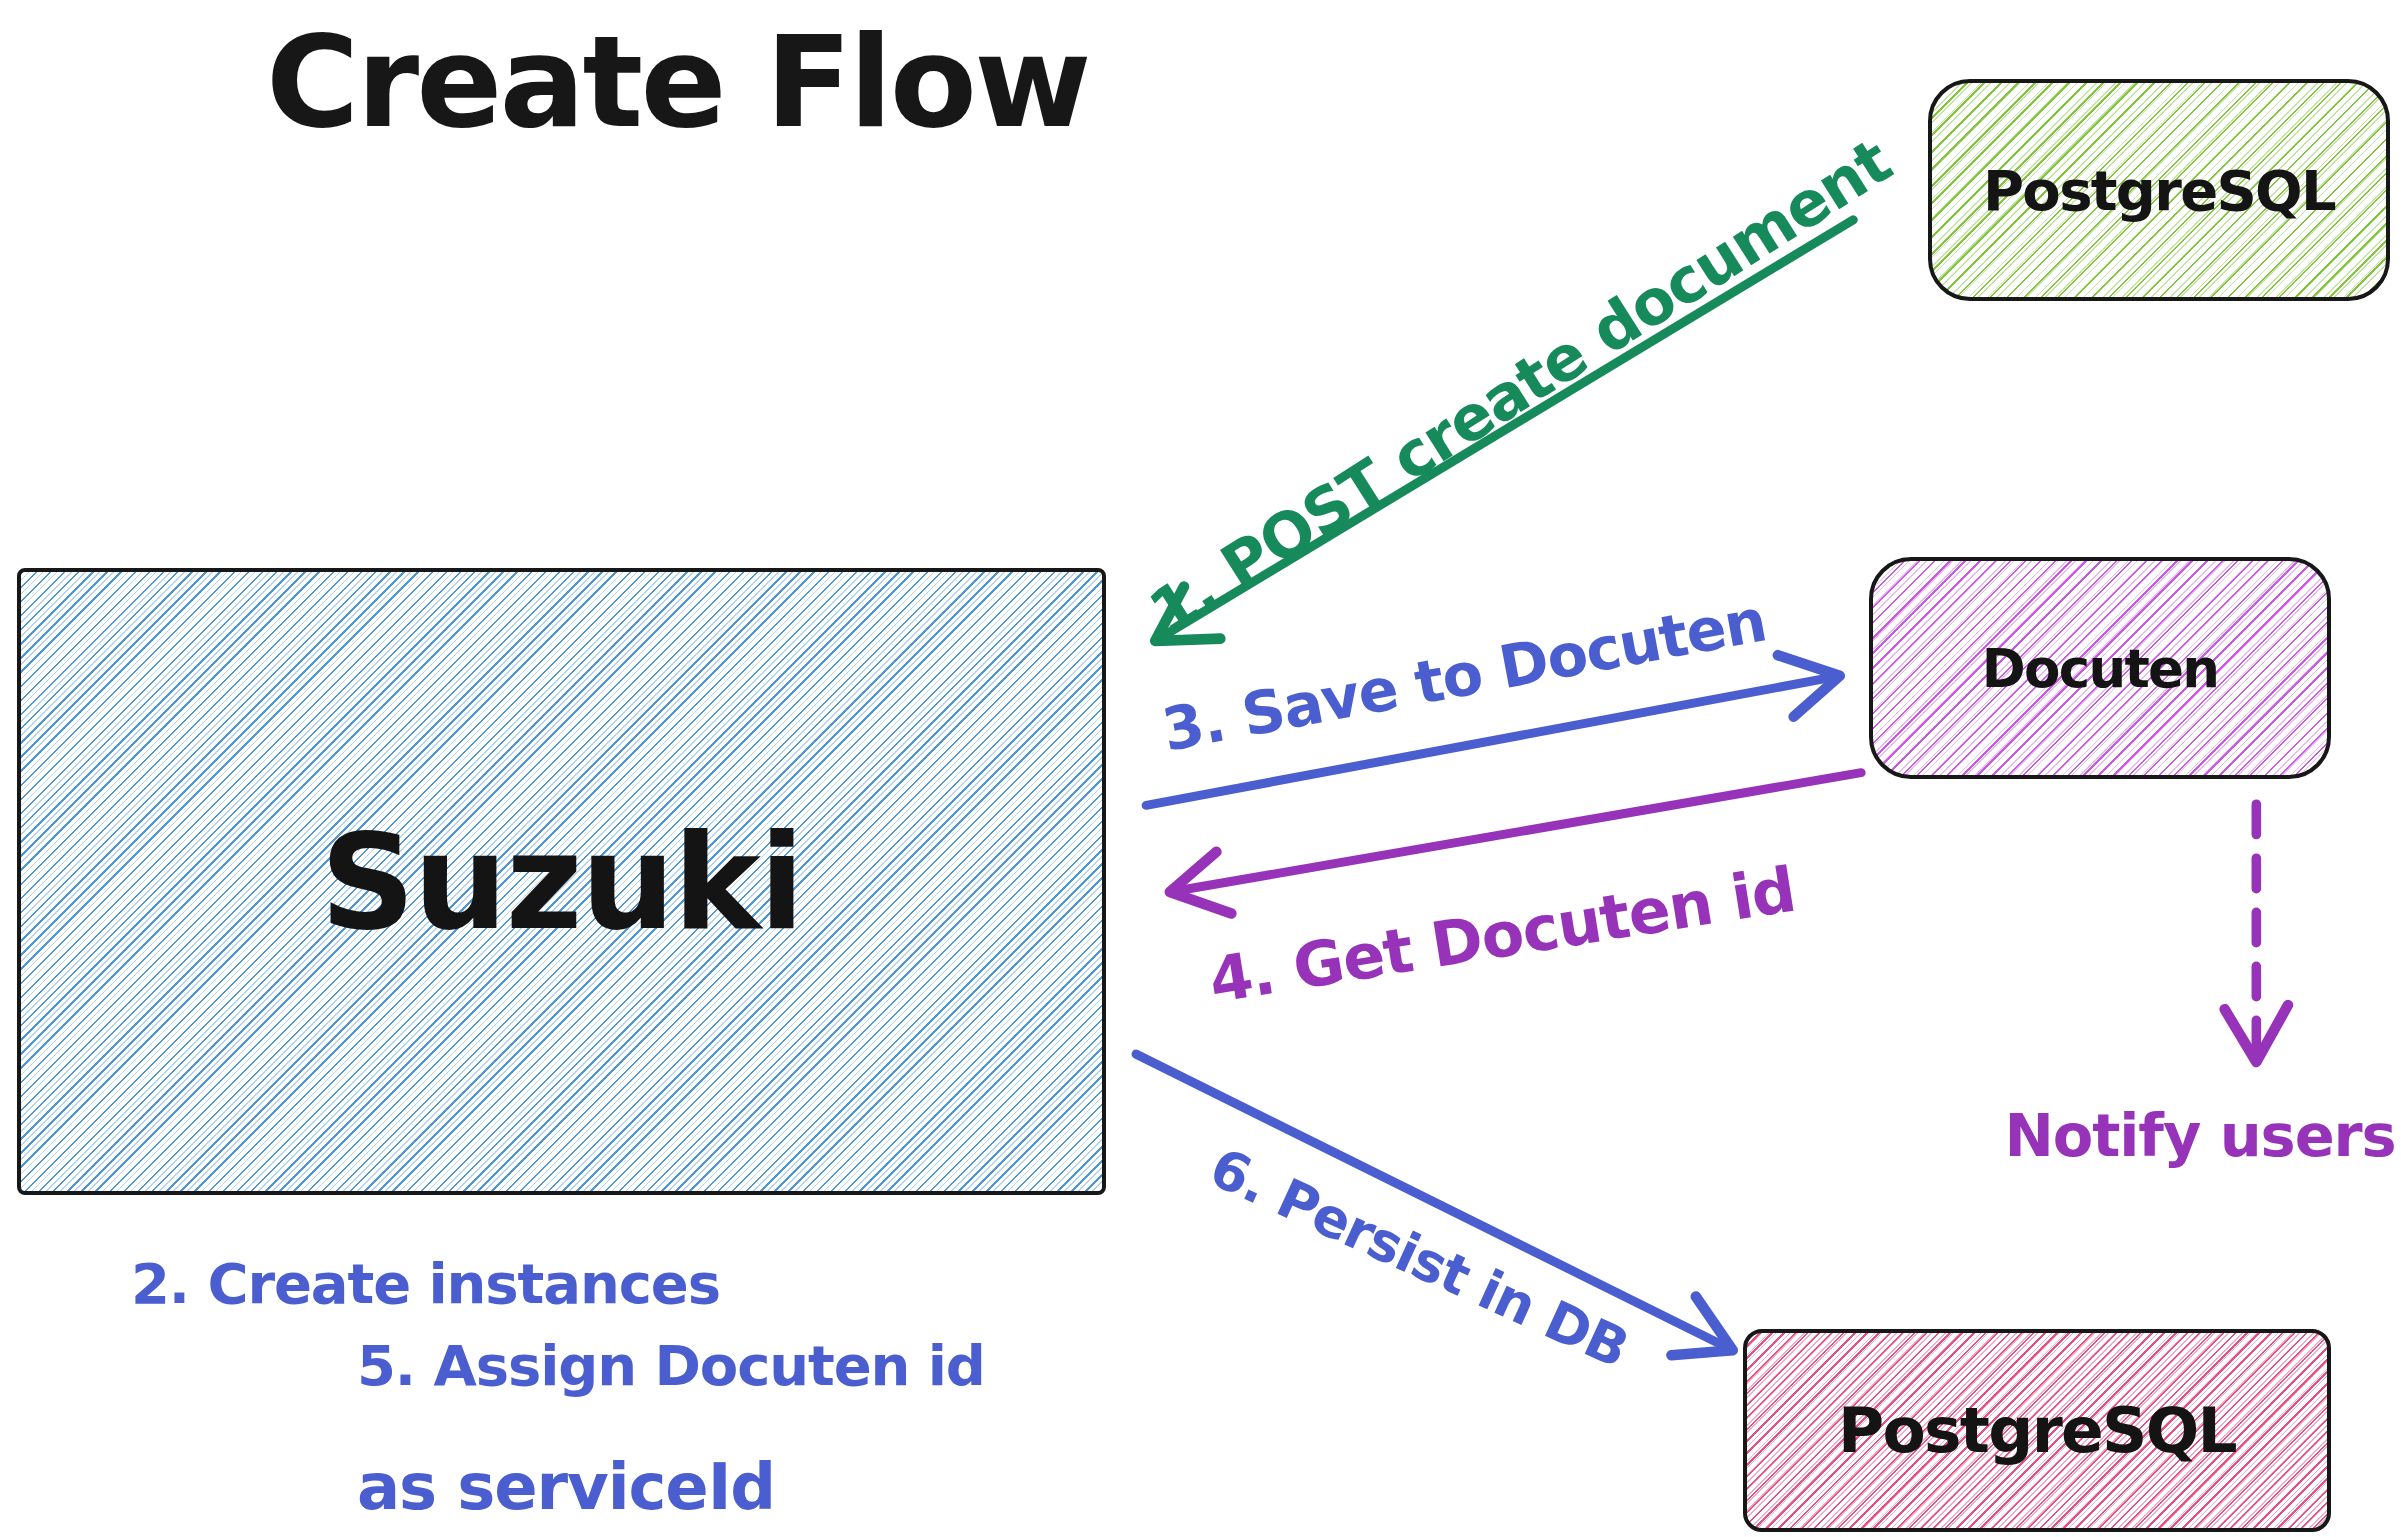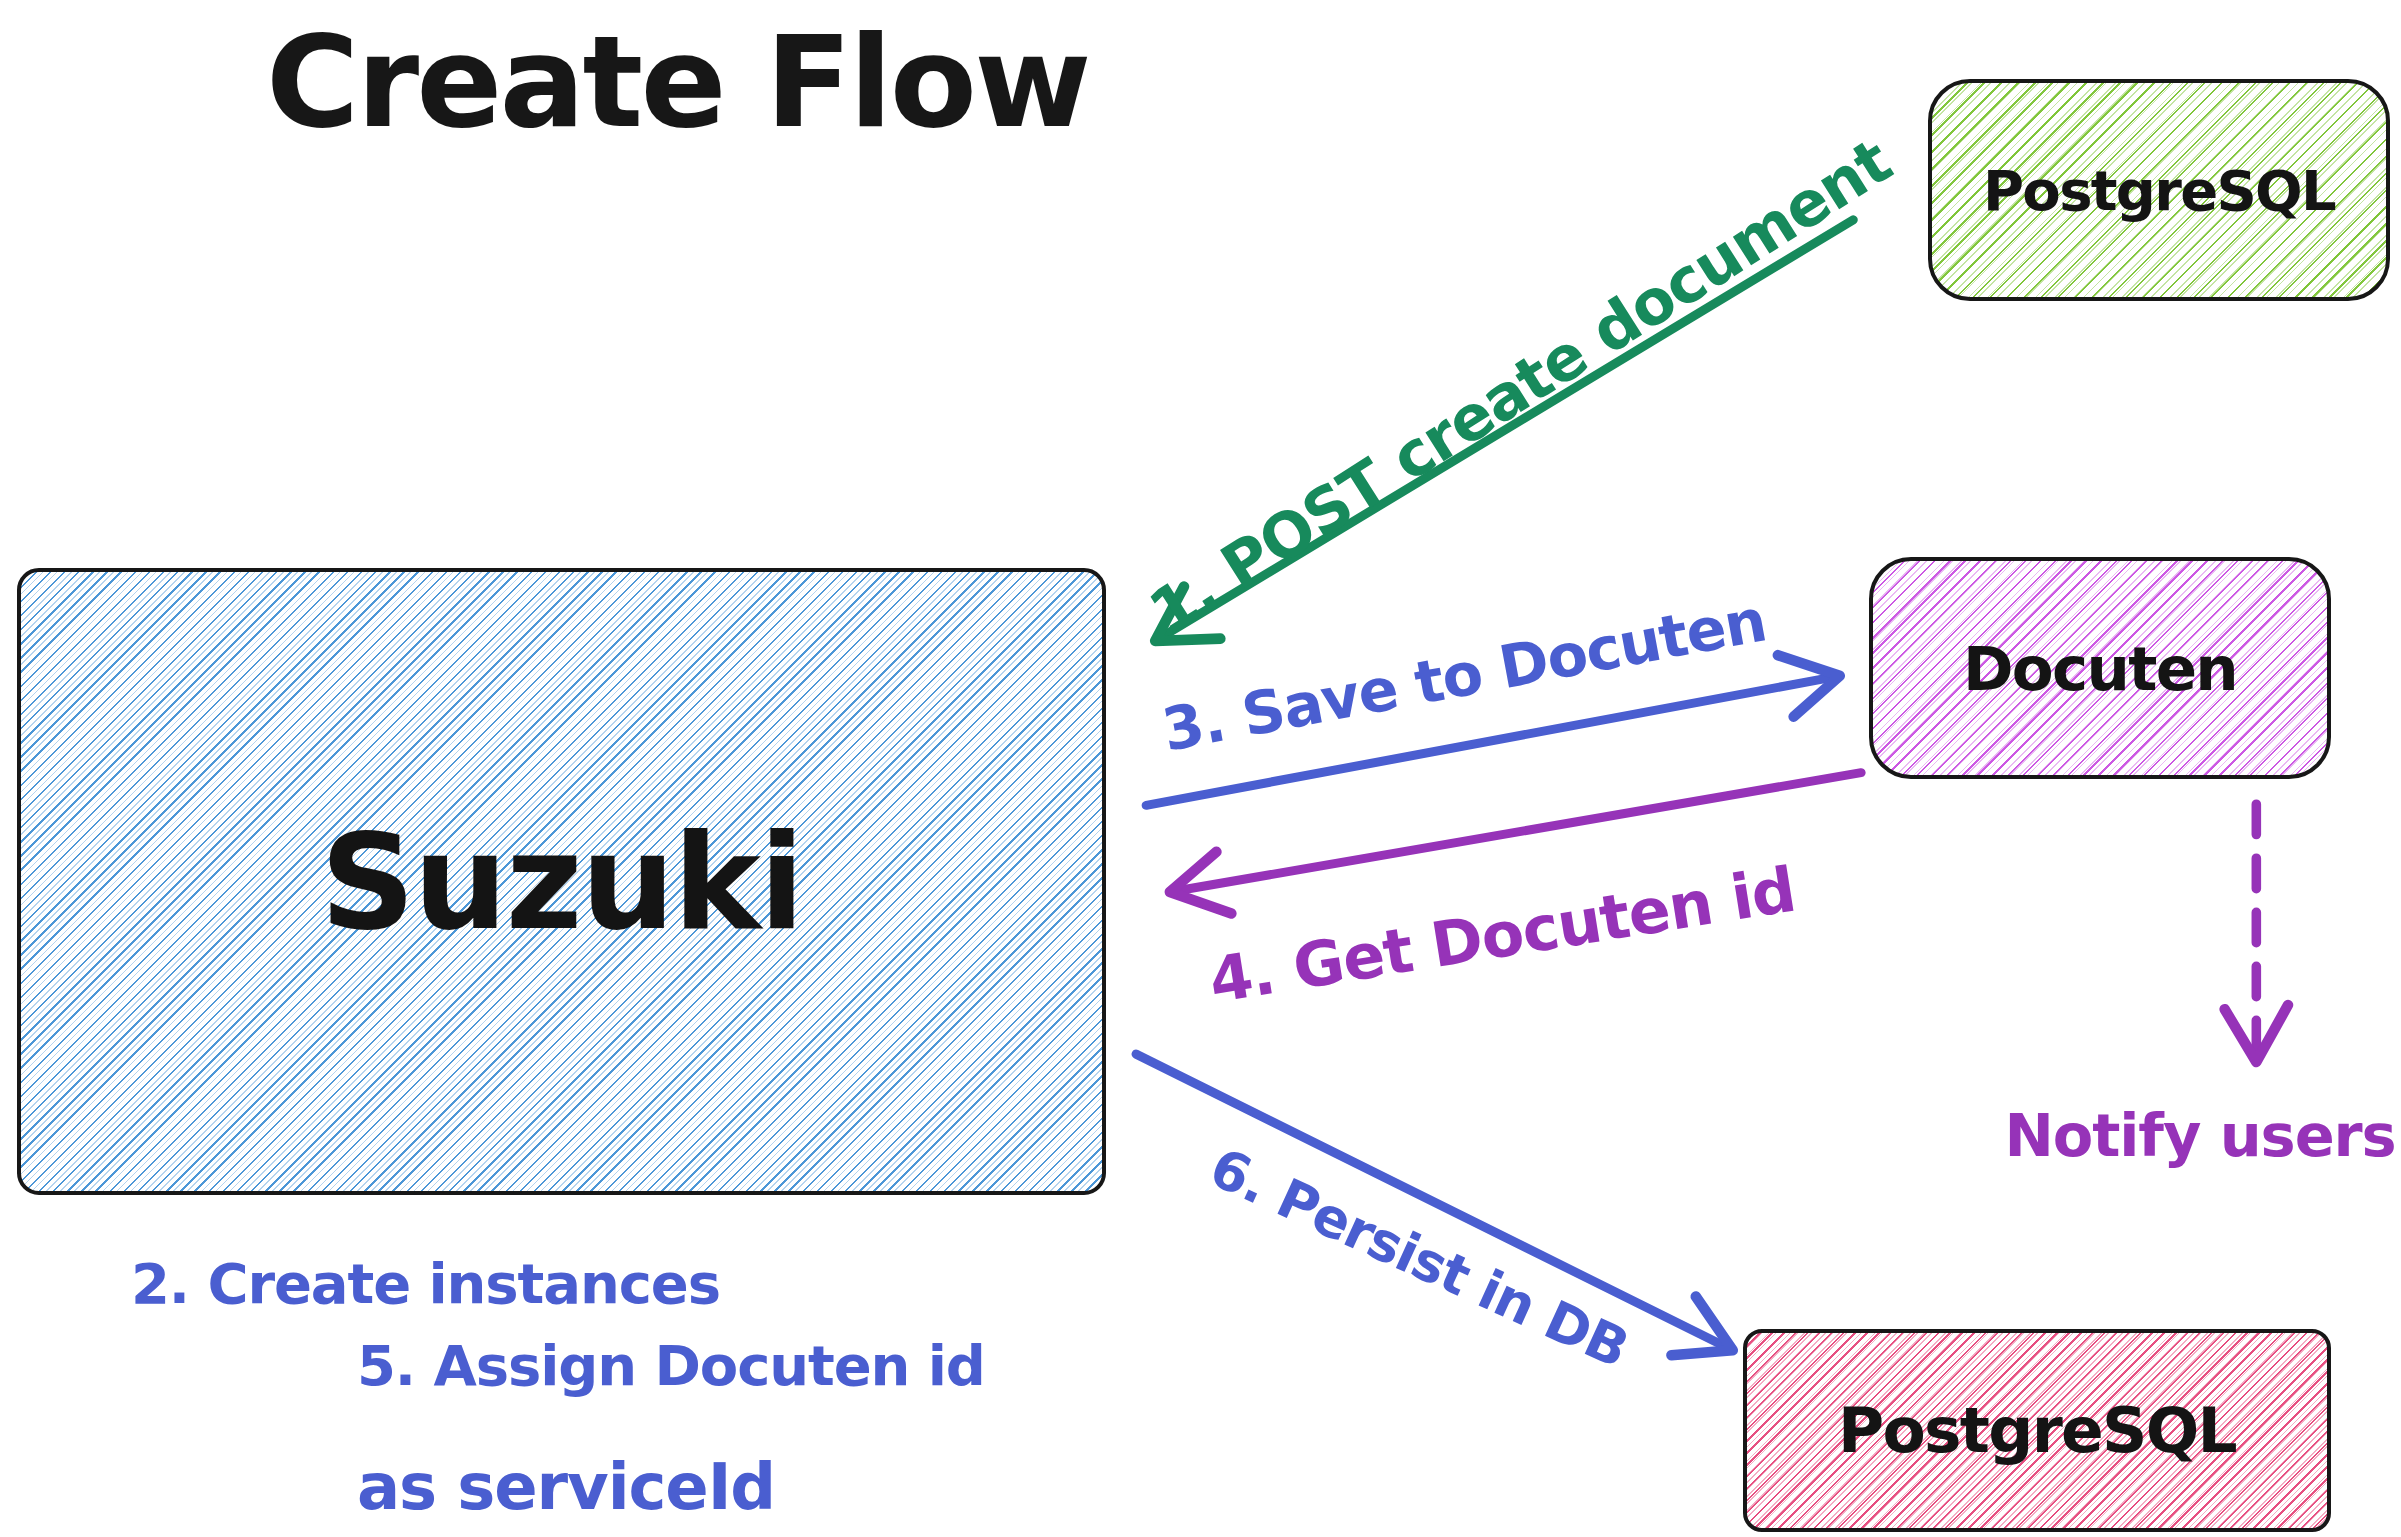--- a/index.html
+++ b/index.html
@@ -15,21 +15,21 @@
     --purple:#9633b8;
   }
   .title{
     position:absolute;left:230px;top:8px;
     font-size:127px;font-weight:bold;color:var(--ink);
     letter-spacing:-2.8px;white-space:nowrap;margin-left:36px;
   }
   .box{
     position:absolute;
     border:4.5px solid var(--ink);
-    border-radius:22px;
+    border-radius:8px;
     display:flex;align-items:center;justify-content:center;
     box-sizing:border-box;
   }
   .box-label{
     font-weight:bold;color:#141414;letter-spacing:-1.7px;white-space:nowrap;
   }
   .box-suzuki{
     left:17px;top:568px;width:1089px;height:627px;
     background:
       repeating-linear-gradient(135deg, rgba(70,147,214,0.40) 0 1.1px, transparent 1.1px 5px),
@@ -82,21 +82,21 @@
 
   <div class="box box-suzuki">
     <span class="box-label" style="font-size:132px;">Suzuki</span>
   </div>
 
   <div class="box box-backoffice">
     <span class="box-label" style="font-size:56px;">PostgreSQL</span>
   </div>
 
   <div class="box box-docuten">
-    <span class="box-label" style="font-size:61px;">Docuten</span>
+    <span class="box-label" style="font-size:53px;">Docuten</span>
   </div>
 
   <div class="box box-postgresql">
     <span class="box-label" style="font-size:63px;">PostgreSQL</span>
   </div>
 
   <svg class="flow-svg" viewBox="0 0 4265 2731" xmlns="http://www.w3.org/2000/svg">
     <defs>
       <marker id="ah-green" viewBox="0 0 40 40" refX="34" refY="20" markerWidth="150" markerHeight="150" orient="auto" markerUnits="userSpaceOnUse">
         <path d="M7,5 L34,20 L9,35" fill="none" stroke-width="5" stroke-linecap="round" stroke-linejoin="round" stroke="#178a5c"></path>

